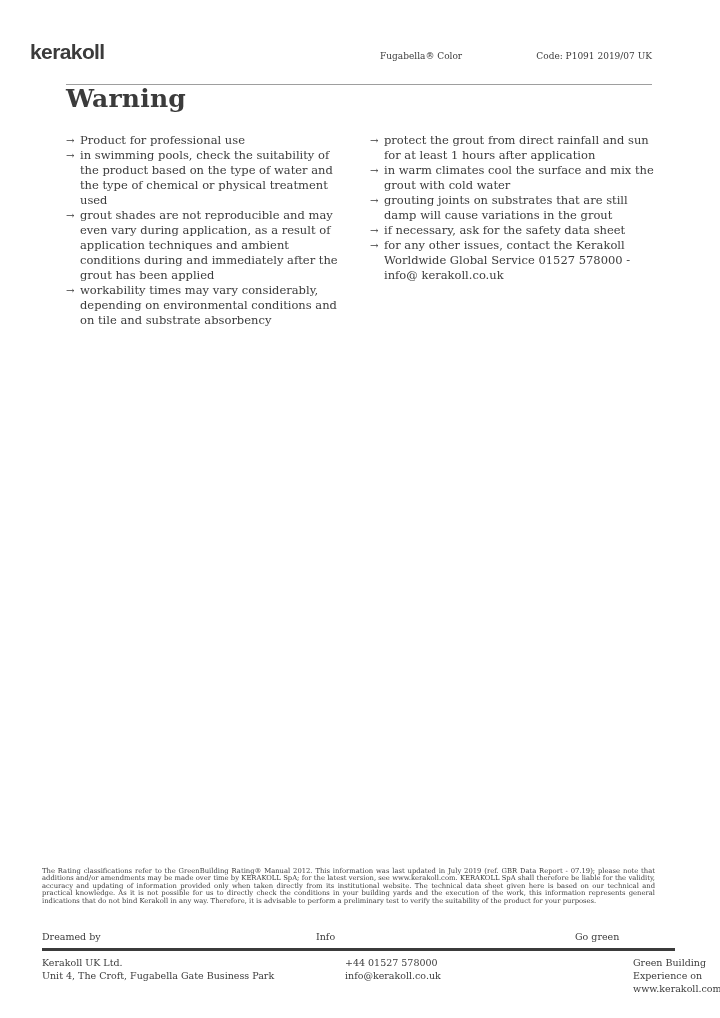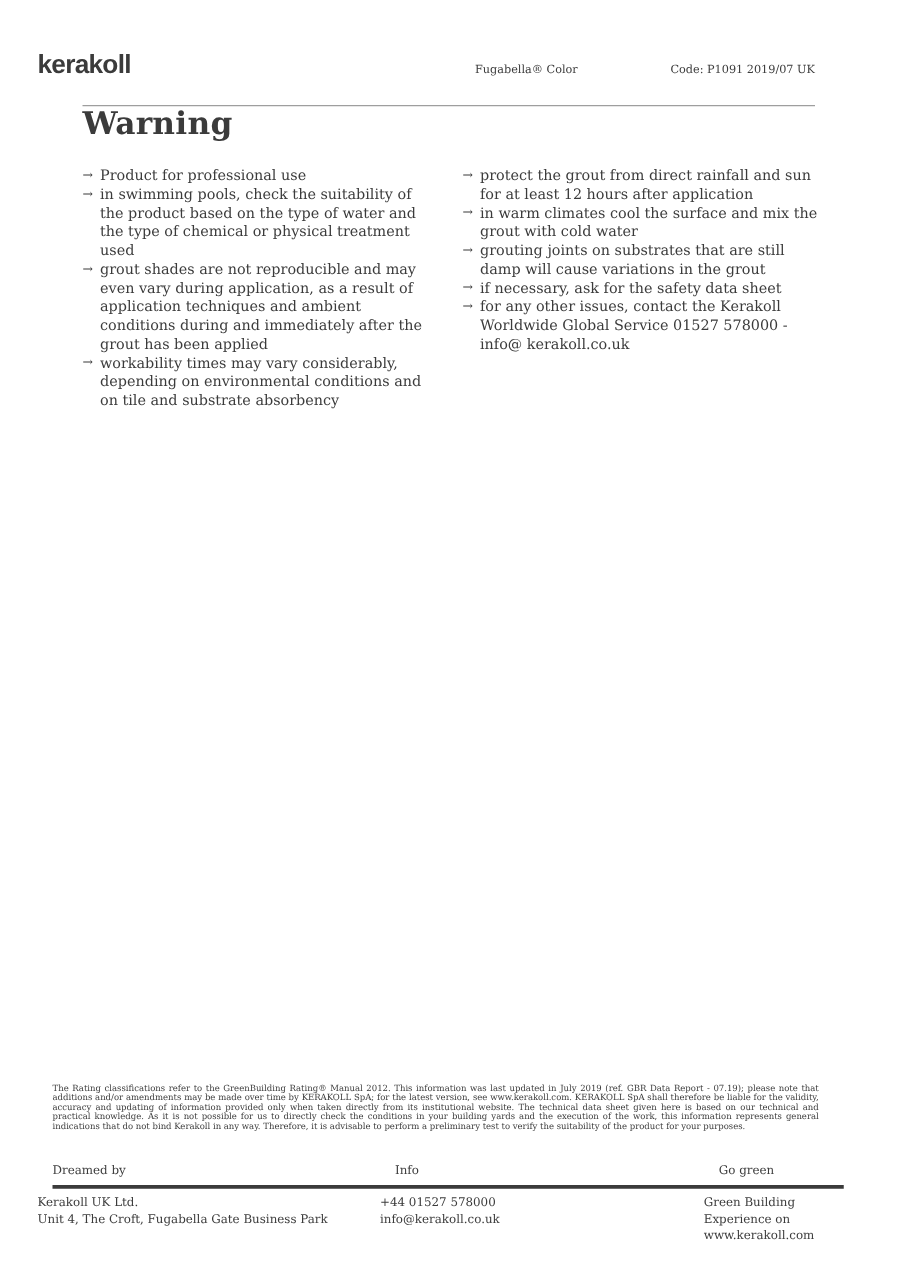--- a/index.html
+++ b/index.html
@@ -79,22 +79,22 @@
   }
   .footer-labels{
     position:absolute;left:42px;top:931px;width:633px;
     font-size:9.5px;color:var(--text);
   }
   .footer-rule{
     position:absolute;left:42px;top:948px;width:633px;height:2.5px;
     background:var(--rule-dark);
   }
   .footer-content{
-    position:absolute;left:30px;top:956px;width:633px;
-    font-size:9.5px;line-height:13px;color:var(--text);
+    position:absolute;left:42px;top:956px;width:633px;
+    font-size:9.5px;line-height:13px;color:var(--text);gap:29px;
   }
 </style>
 </head>
 <body>
 
 <div class="page">
 
   <div class="logo">kerakoll</div>
   <div class="hdr-product">Fugabella® Color</div>
   <div class="hdr-code">Code: P1091 2019/07 UK</div>
@@ -125,21 +125,21 @@
             <span class="arrow">→</span>
             <span class="li-text">workability times may vary considerably, depending on environmental conditions and on tile and substrate absorbency</span>
           </li>
         </ul>
     </div>
     <div class="warn-col">
       <ul class="warn-list">
 
           <li>
             <span class="arrow">→</span>
-            <span class="li-text">protect the grout from direct rainfall and sun for at least 12 hours after application</span>
+            <span class="li-text">protect the grout from direct rainfall and sun for at least 1 hours after application</span>
           </li>
 
           <li>
             <span class="arrow">→</span>
             <span class="li-text">in warm climates cool the surface and mix the grout with cold water</span>
           </li>
 
           <li>
             <span class="arrow">→</span>
             <span class="li-text">grouting joints on substrates that are still damp will cause variations in the grout</span>

